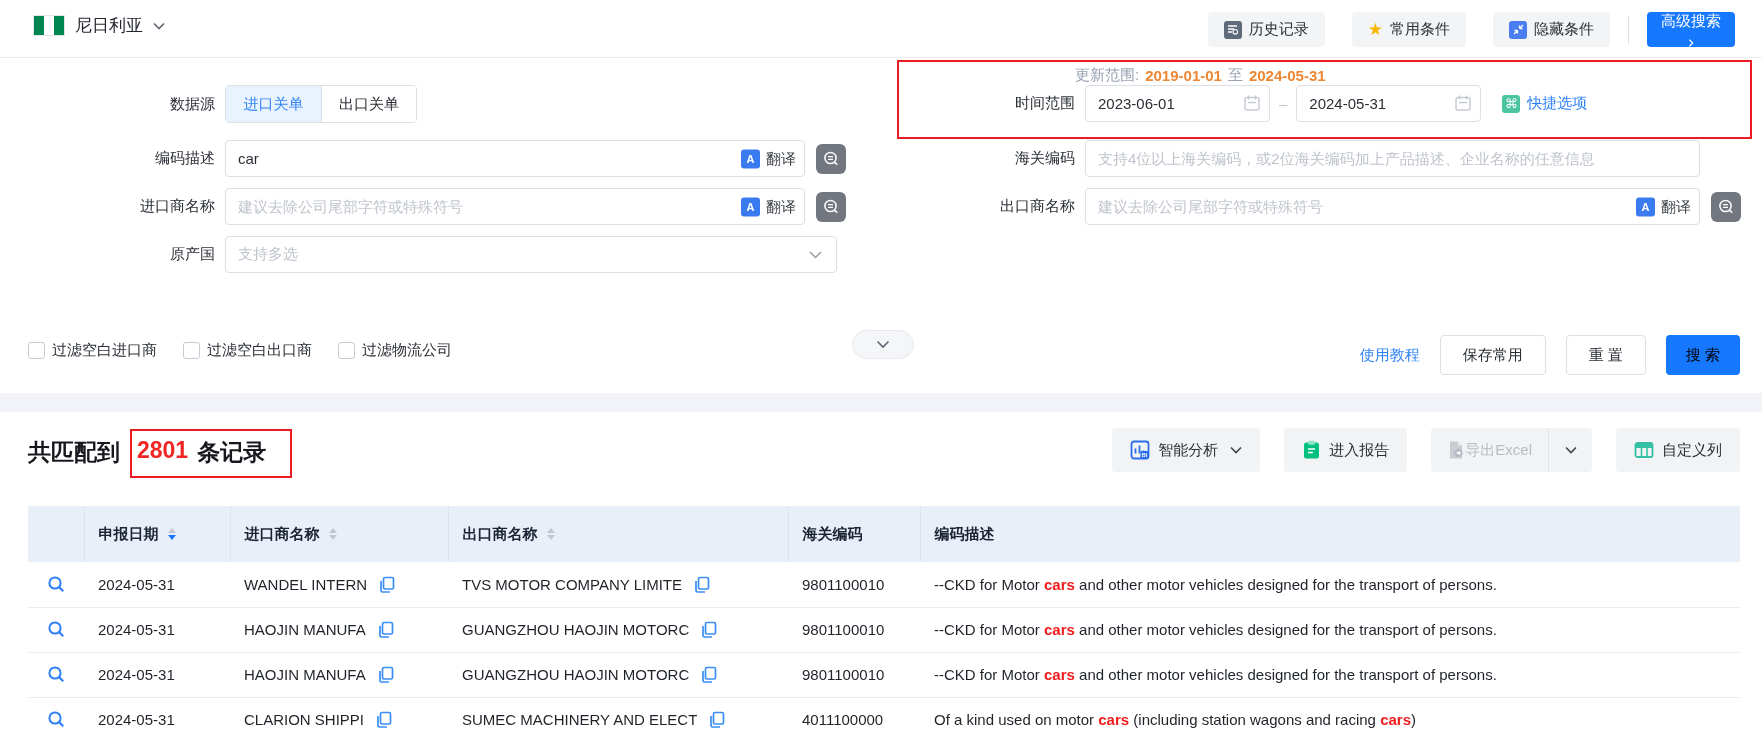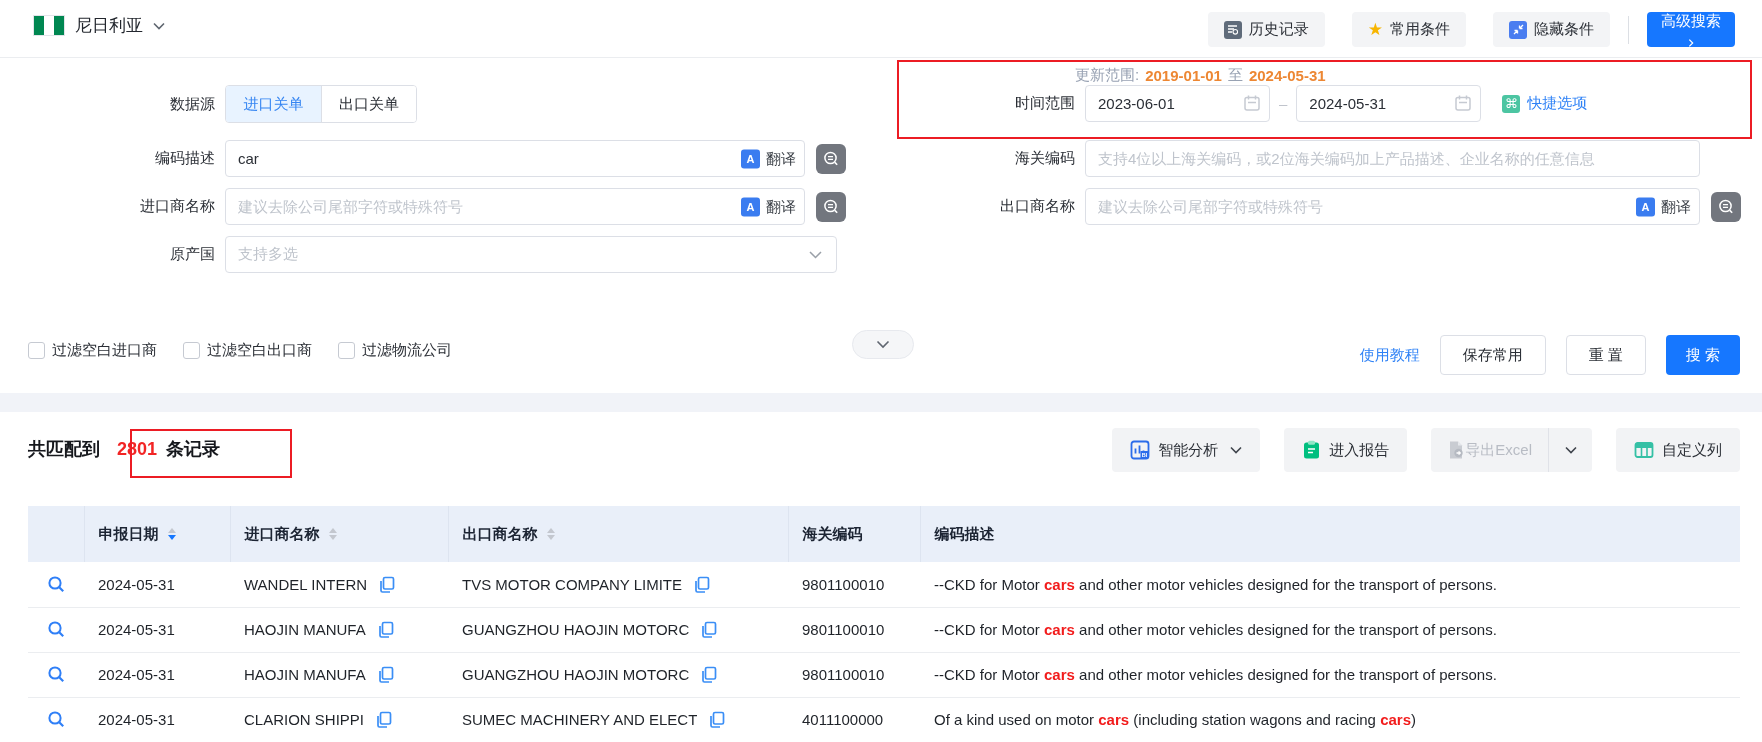--- a/index.html
+++ b/index.html
@@ -62,26 +62,26 @@
   .quick-ic { background:#4cc5a2; color:#fff; font-size:13px; }
 
   .cb-row { position:absolute; left:28px; top:341px; display:flex; gap:26px; }
   .cb-item { display:flex; align-items:center; gap:7px; cursor:pointer; font-size:15px; color:#2b2f36; }
   .cb-box { width:17px; height:17px; border:1px solid #c6cad2; border-radius:3px; background:#fff; flex:none; }
   .expand-pill { position:absolute; left:852px; top:330px; width:62px; height:29px; background:#f5f6f8; border:1px solid #e7e9ee; border-radius:15px; display:flex; align-items:center; justify-content:center; cursor:pointer; }
 
   .form-actions { position:absolute; right:22px; top:335px; height:40px; display:flex; align-items:center; gap:20px; }
   .link-btn { background:none; border:none; color:#2f82f6; font-size:15px; cursor:pointer; font-family:inherit; }
   .o-btn { height:40px; border:1px solid #dcdfe6; background:#fff; border-radius:4px; font-size:15px; color:#2b2f36; cursor:pointer; padding:0 22px; font-family:inherit; }
-  .p-btn { height:40px; border:none; background:#1677ff; border-radius:4px; font-size:15px; color:#ffffff; cursor:pointer; padding:0 20px; font-family:inherit; }
+  .p-btn { height:40px; border:none; background:#1677ff; border-radius:4px; font-size:15px; color:#000000; cursor:pointer; padding:0 20px; font-family:inherit; }
 
   .sep-band { position:absolute; left:0; top:393px; width:1762px; height:19px; background:#f1f3f8; }
 
   
-  .res-title { position:absolute; left:28px; top:437px; display:flex; align-items:center; font-size:18px; font-weight:bold; color:#16181d; }
+  .res-title { position:absolute; left:28px; top:437px; display:flex; font-size:23px; font-weight:bold; color:#16181d; }
   .res-count { color:#f22525; margin-left:17px; }
   .res-suffix { margin-left:9px; }
   .res-actions { position:absolute; right:22px; top:428px; height:44px; display:flex; align-items:center; gap:24px; }
   .r-btn { height:44px; display:flex; align-items:center; gap:8px; background:#f2f3f5; border:none; border-radius:4px; padding:0 18px; font-size:15px; color:#2b2f36; cursor:pointer; font-family:inherit; }
   .r-btn .dd { margin-left:4px; }
   .exp-group { height:44px; display:flex; align-items:stretch; background:#f2f3f5; border-radius:4px; overflow:hidden; }
   .exp-main { display:flex; align-items:center; gap:0; padding:0 16px; color:#b8bcc4; font-size:15px; cursor:default; }
   .exp-dd { width:44px; display:flex; align-items:center; justify-content:center; border-left:1px solid #e0e2e8; cursor:pointer; }
 
   

